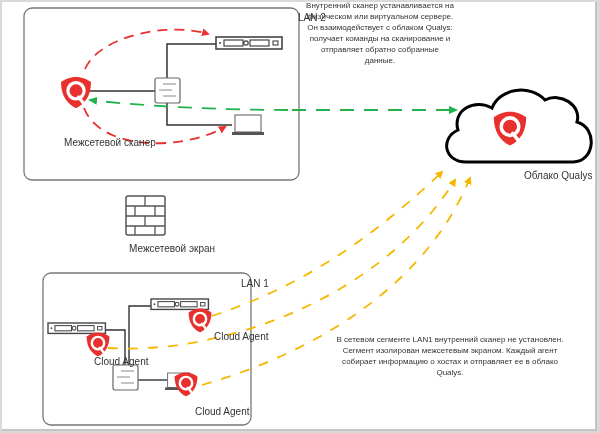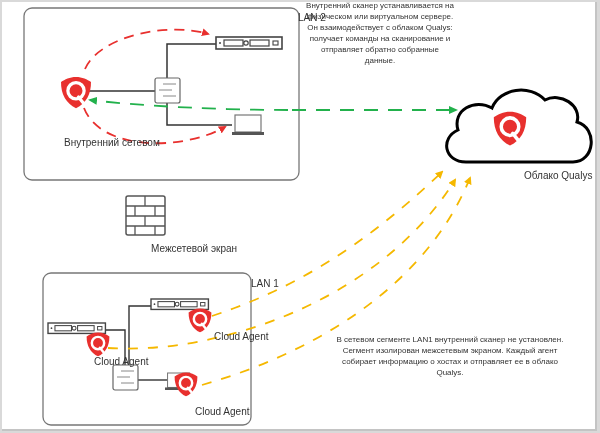--- a/index.html
+++ b/index.html
@@ -88,21 +88,21 @@
   <use href="#qshield" transform="translate(98,344) scale(0.95)"></use>
   <use href="#qshield" transform="translate(200,320) scale(0.95)"></use>
   <use href="#qshield" transform="translate(186,384) scale(0.95)"></use>
 
   <path d="M212,316 C290,290 360,250 442,172" stroke="#f5b800" stroke-width="1.8" stroke-dasharray="10,10" fill="none" marker-end="url(#arrYellow)"></path>
   <path d="M108,348 C220,355 380,300 455,180" stroke="#f5b800" stroke-width="1.8" stroke-dasharray="10,10" fill="none" marker-end="url(#arrYellow)"></path>
   <path d="M202,385 C290,360 420,300 470,178" stroke="#f5b800" stroke-width="1.8" stroke-dasharray="10,10" fill="none" marker-end="url(#arrYellow)"></path>
 </svg>
 
 <div class="lbl" style="left:270px;top:12px;">LAN 2</div>
-<div class="lbl" style="left:36px;top:137px;">Внутренний сетевом</div>
+<div class="lbl" style="left:36px;top:137px;">Межсетевой сканер</div>
 <div class="desc" style="left:305px;top:0;width:150px;">Внутренний сканер устанавливается на физическом или виртуальном сервере. Он взаимодействует с облаком Qualys: получает команды на сканирование и отправляет обратно собранные данные.</div>
 <div class="lbl" style="left:496px;top:170px;">Облако Qualys</div>
-<div class="lbl" style="left:123px;top:243px;">Межсетевой экран</div>
-<div class="lbl" style="left:223px;top:278px;">LAN 1</div>
+<div class="lbl" style="left:101px;top:243px;">Межсетевой экран</div>
+<div class="lbl" style="left:213px;top:278px;">LAN 1</div>
 <div class="lbl" style="left:186px;top:331px;">Cloud Agent</div>
 <div class="lbl" style="left:66px;top:356px;">Cloud Agent</div>
 <div class="lbl" style="left:167px;top:406px;">Cloud Agent</div>
 <div class="desc" style="left:334px;top:334px;width:232px;">В сетевом сегменте LAN1 внутренний сканер не установлен. Сегмент изолирован межсетевым экраном. Каждый агент собирает информацию о хостах и отправляет ее в облако Qualys.</div>
 
 </body></html>

